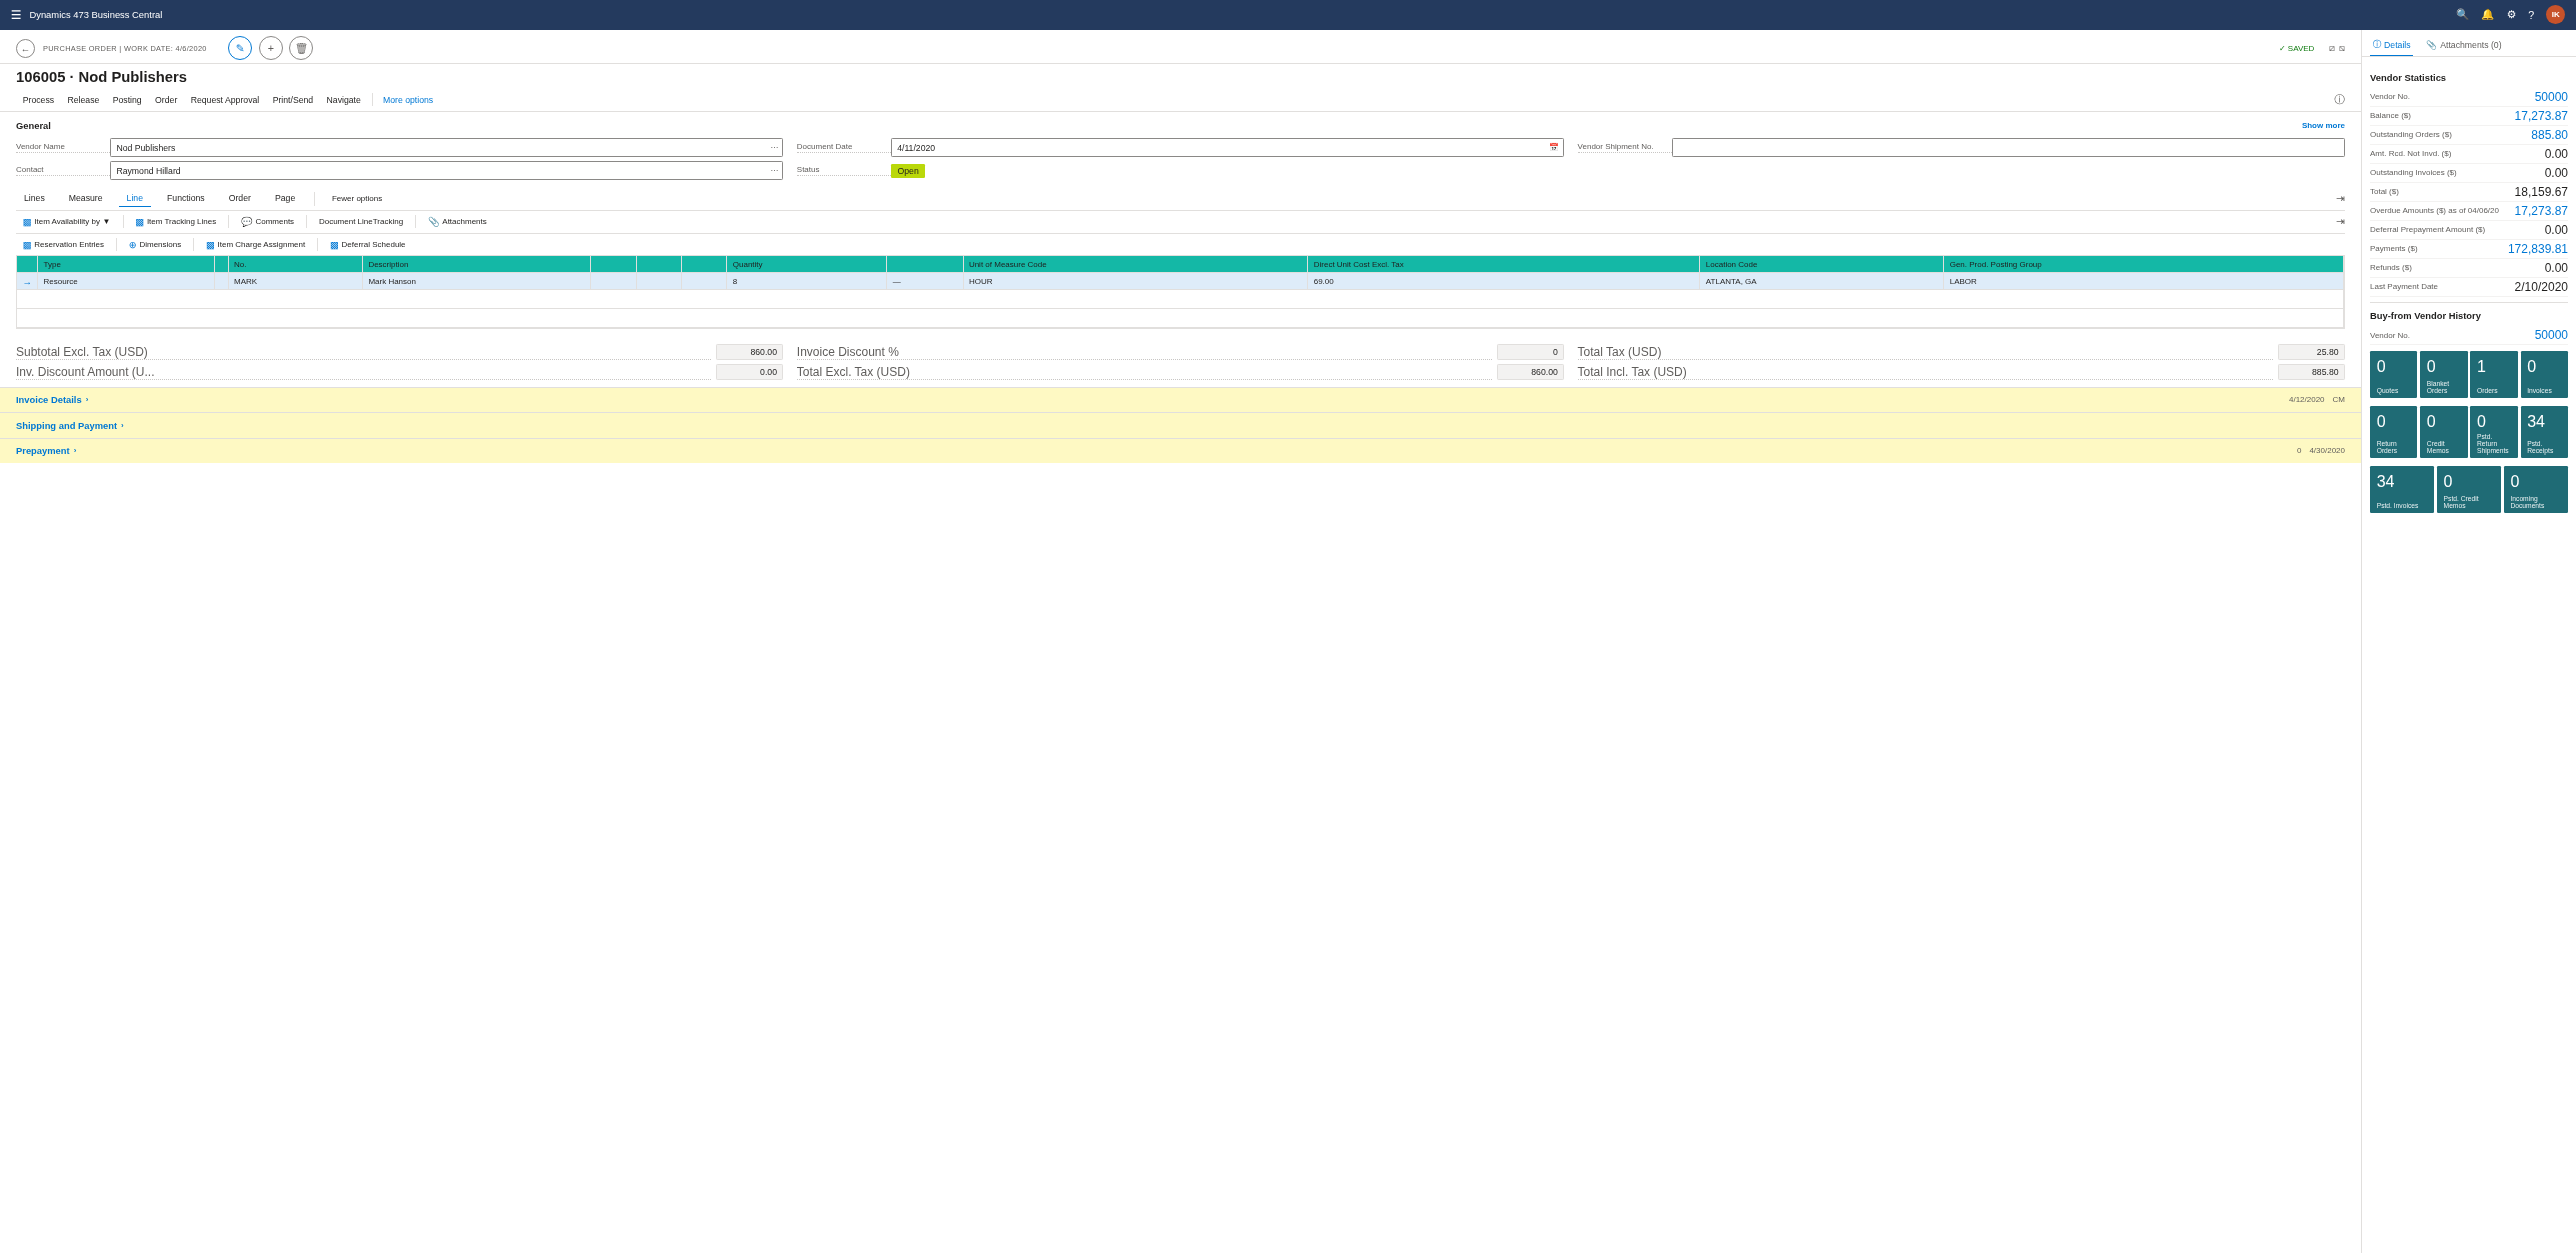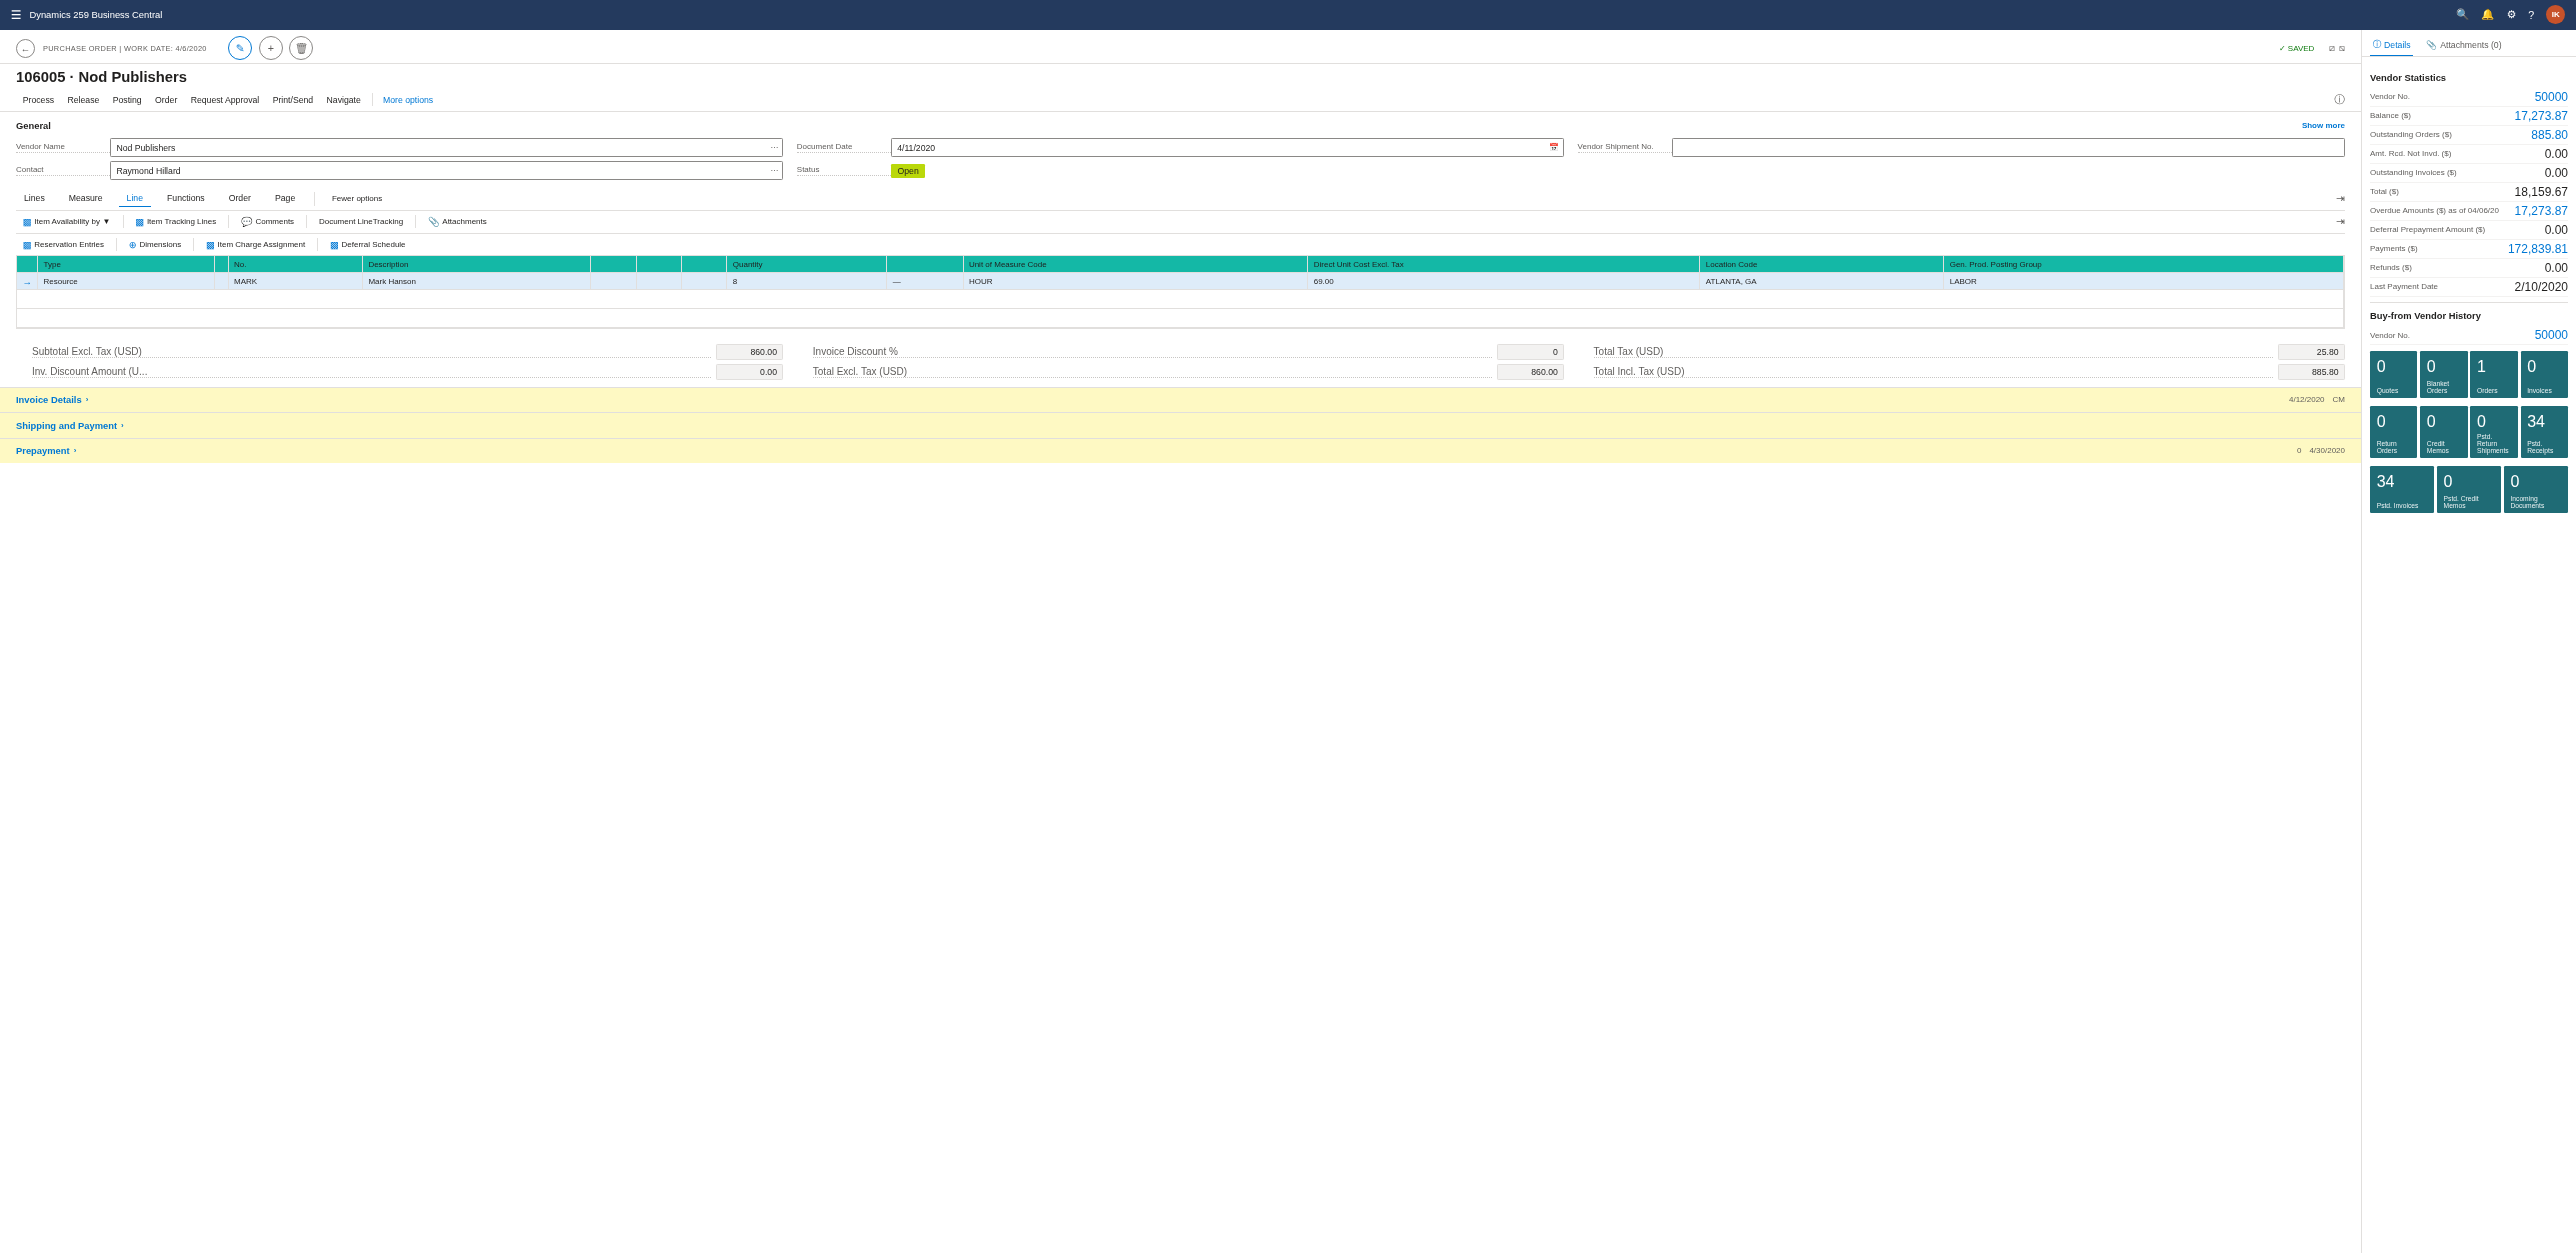--- a/index.html
+++ b/index.html
@@ -254,25 +254,24 @@
       display: grid;
       grid-template-columns: 1fr 1fr 1fr;
       gap: 4px 13.4px;
     }
     .total-field {
       display: flex;
       align-items: center;
       gap: 5.4px;
     }
     .total-label {
-      font-size: 10px;
+      font-size: 12px;
       color: #605e5c;
       flex: 1;
       border-bottom: 0.7px dotted #c8c6c4;
-      margin-left: 16px;
     }
     .total-value {
       background: #f3f2f1;
       border: 0.7px solid #e1dfdd;
       border-radius: 1.3px;
       padding: 2px 5.4px;
       min-width: 67px;
       text-align: right;
       font-size: 8.7px;
     }
@@ -371,21 +370,21 @@
     ::-webkit-scrollbar-thumb { background: #c8c6c4; border-radius: 2.7px; }
     ::-webkit-scrollbar-track { background: #f3f2f1; }
 
     .hamburger { cursor: pointer; color: #fff; font-size: 12px; }
   </style>
 </head>
 <body>
 
 <div class="topbar">
   <span class="hamburger">☰</span>
-  <span class="topbar-title">Dynamics 259 Business Central</span>
+  <span class="topbar-title">Dynamics 473 Business Central</span>
   <div class="topbar-icons">
     <span class="topbar-icon">🔍</span>
     <span class="topbar-icon">🔔</span>
     <span class="topbar-icon">⚙</span>
     <span class="topbar-icon">?</span>
     <div class="avatar">IK</div>
   </div>
 </div>
 
 <div class="page-wrapper">

